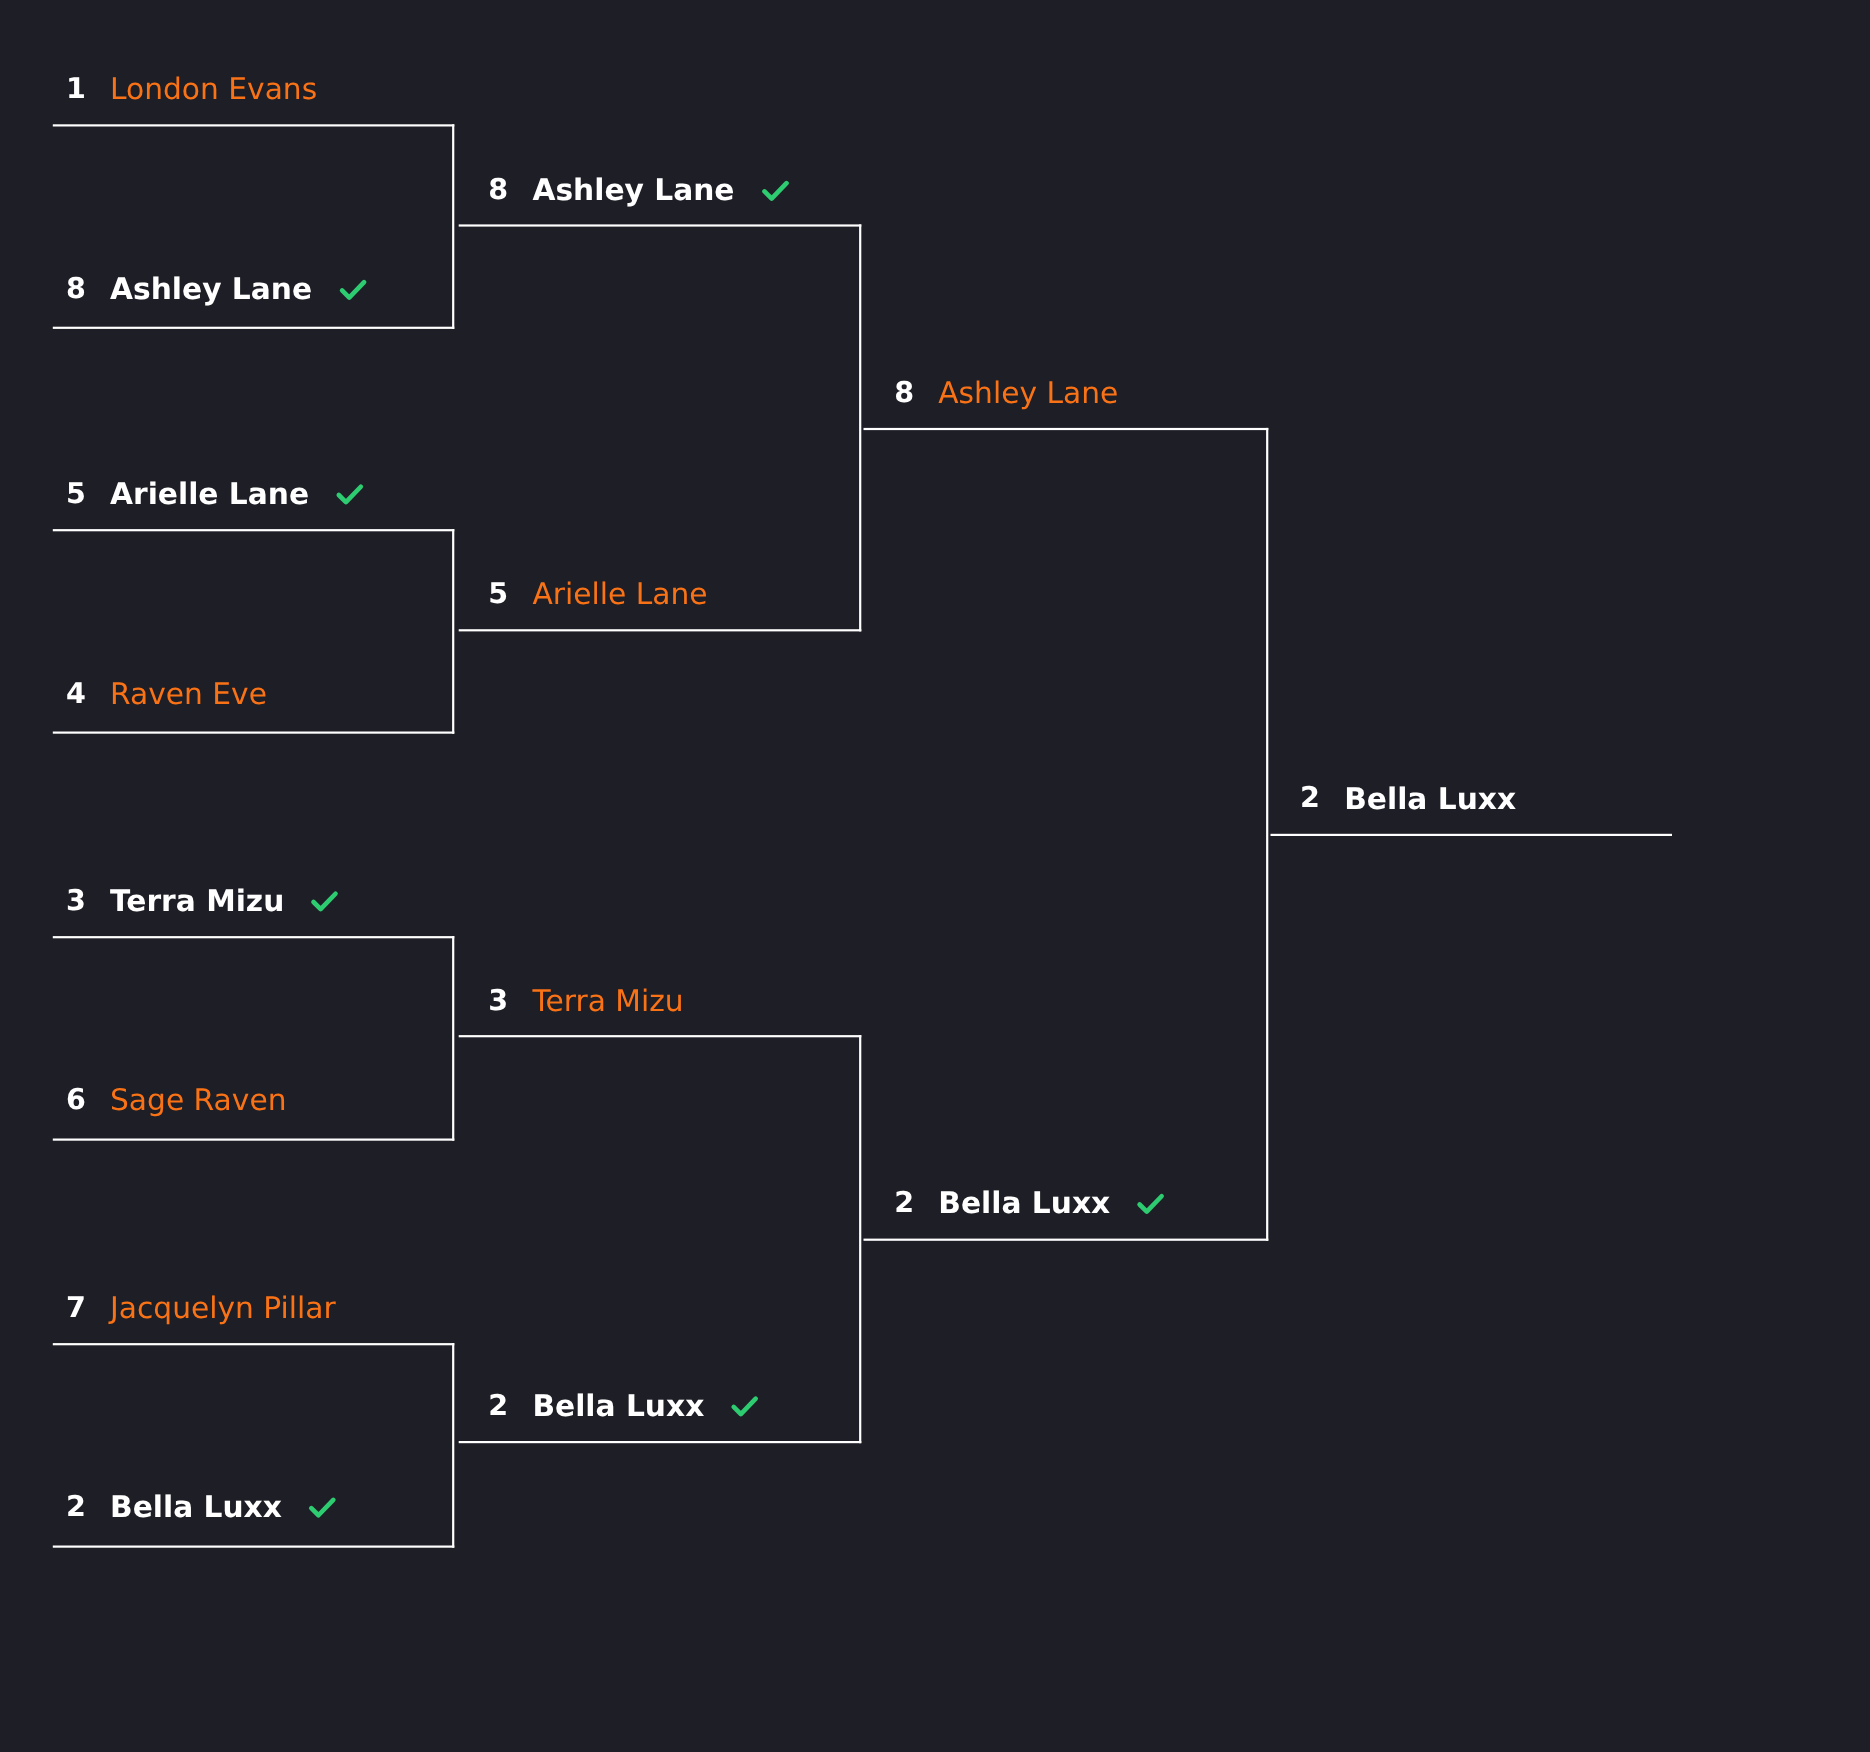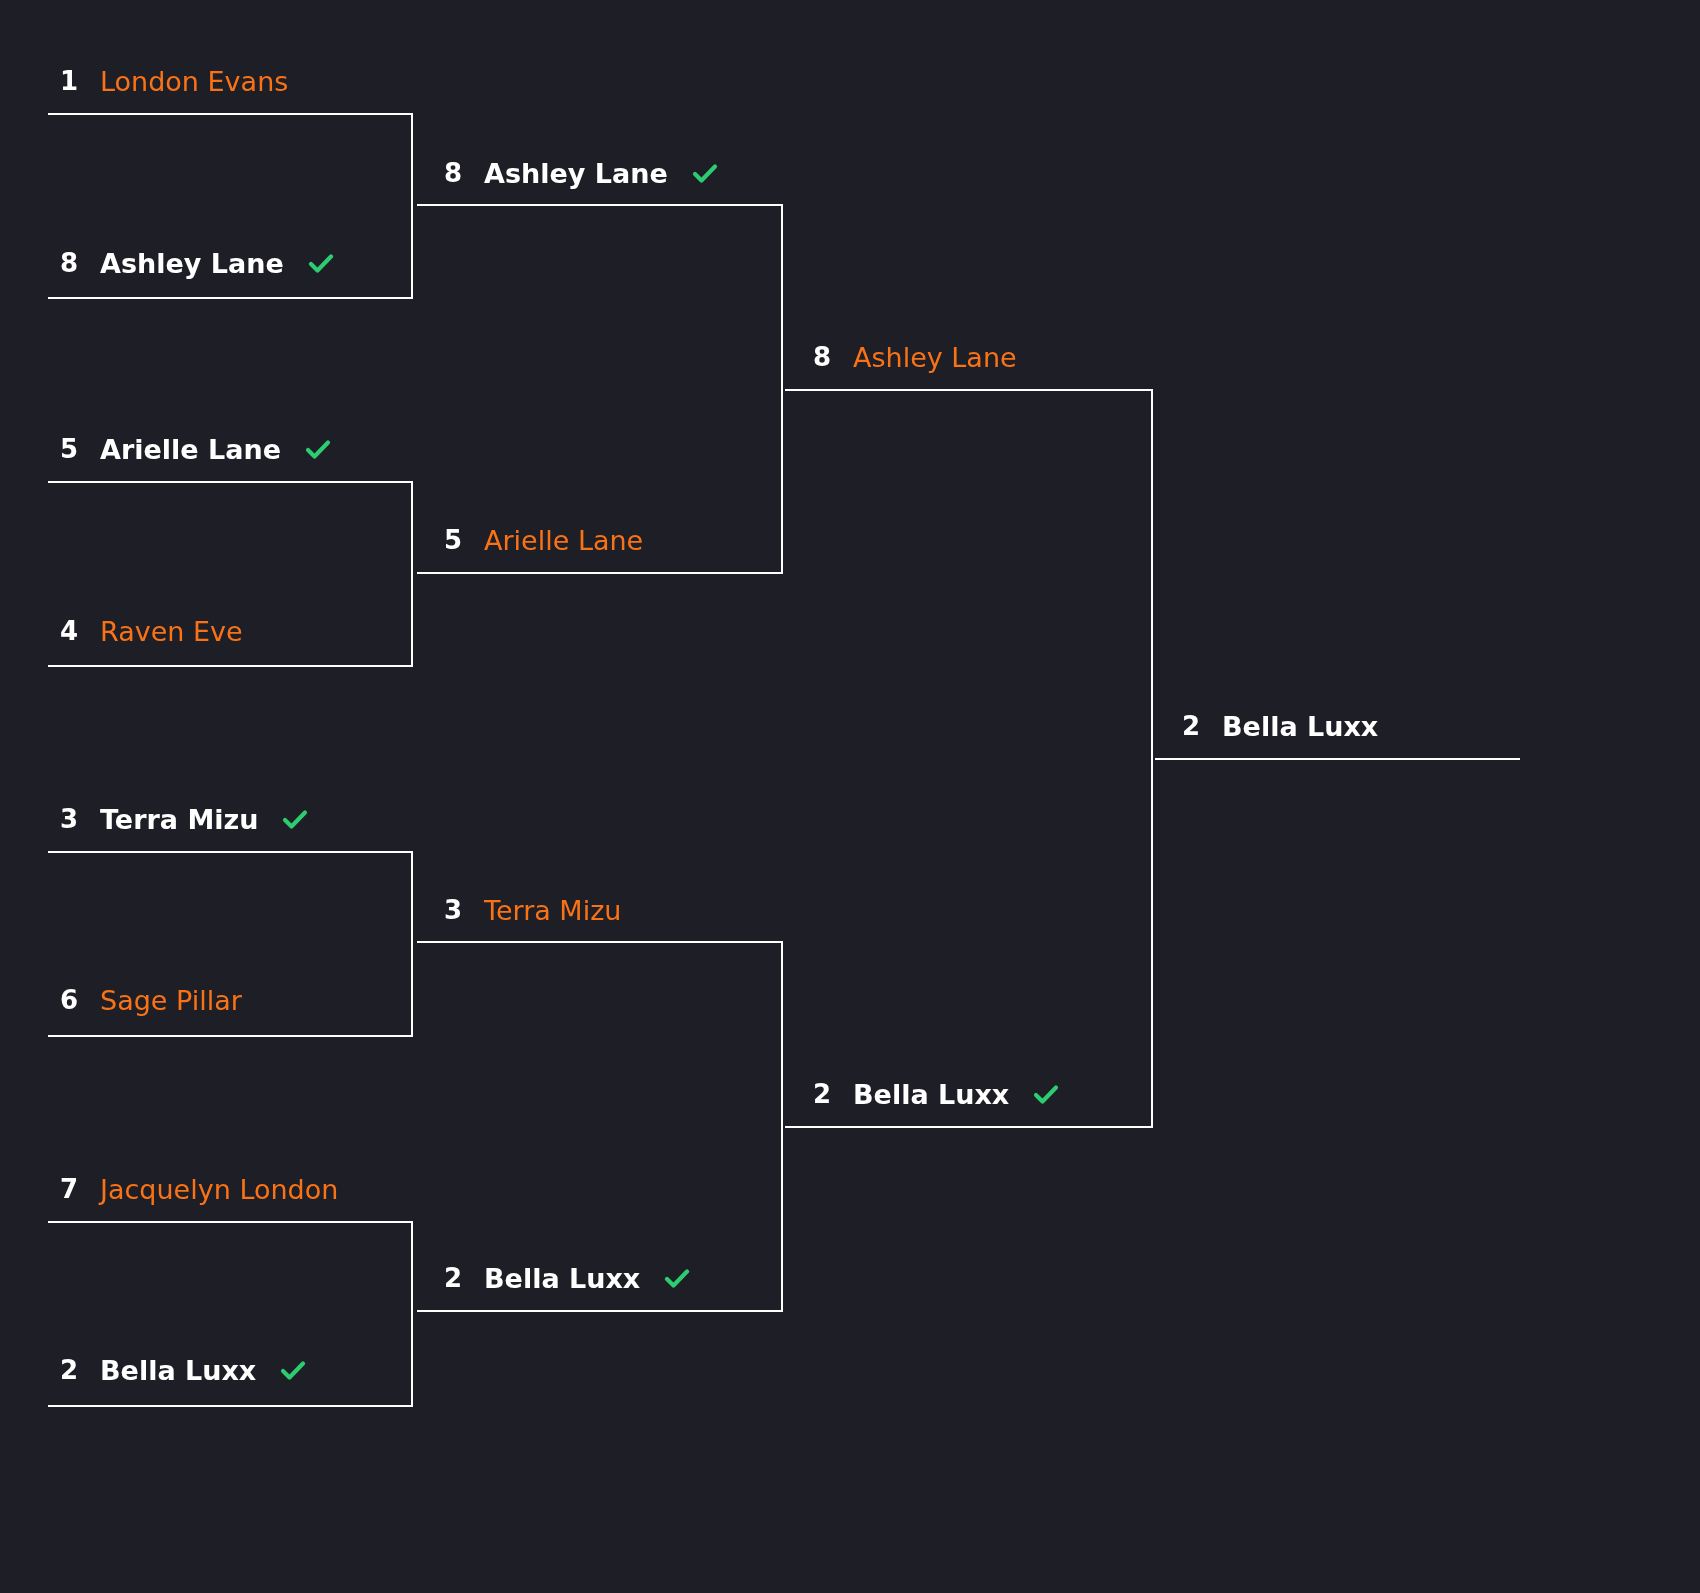--- a/index.html
+++ b/index.html
@@ -110,30 +110,30 @@
     <span class="seed">3</span>
     <span class="pname">Terra Mizu</span>
     <span class="check">
       <svg width="30" height="30" viewBox="0 0 30 30">
           <path d="M5 16 L11.5 22.5 L25 8.5" fill="none" stroke="#2ecc71" stroke-width="4.2" stroke-linecap="round" stroke-linejoin="round"></path>
         </svg>
     </span>
   </div>
   <div class="slot" style="left:48px; top:977px;">
     <span class="seed">6</span>
-    <span class="pname">Sage Pillar</span>
+    <span class="pname">Sage Raven</span>
 
   </div>
   <div class="line-h" style="left:48px; top:851px; width:365px;"></div>
   <div class="line-h" style="left:48px; top:1035px; width:365px;"></div>
   <div class="line-v" style="left:411px; top:851px; height:186px;"></div>
 
   <div class="slot" style="left:48px; top:1166px;">
     <span class="seed">7</span>
-    <span class="pname">Jacquelyn London</span>
+    <span class="pname">Jacquelyn Pillar</span>
 
   </div>
   <div class="slot winner" style="left:48px; top:1347px;">
     <span class="seed">2</span>
     <span class="pname">Bella Luxx</span>
     <span class="check">
       <svg width="30" height="30" viewBox="0 0 30 30">
           <path d="M5 16 L11.5 22.5 L25 8.5" fill="none" stroke="#2ecc71" stroke-width="4.2" stroke-linecap="round" stroke-linejoin="round"></path>
         </svg>
     </span>

